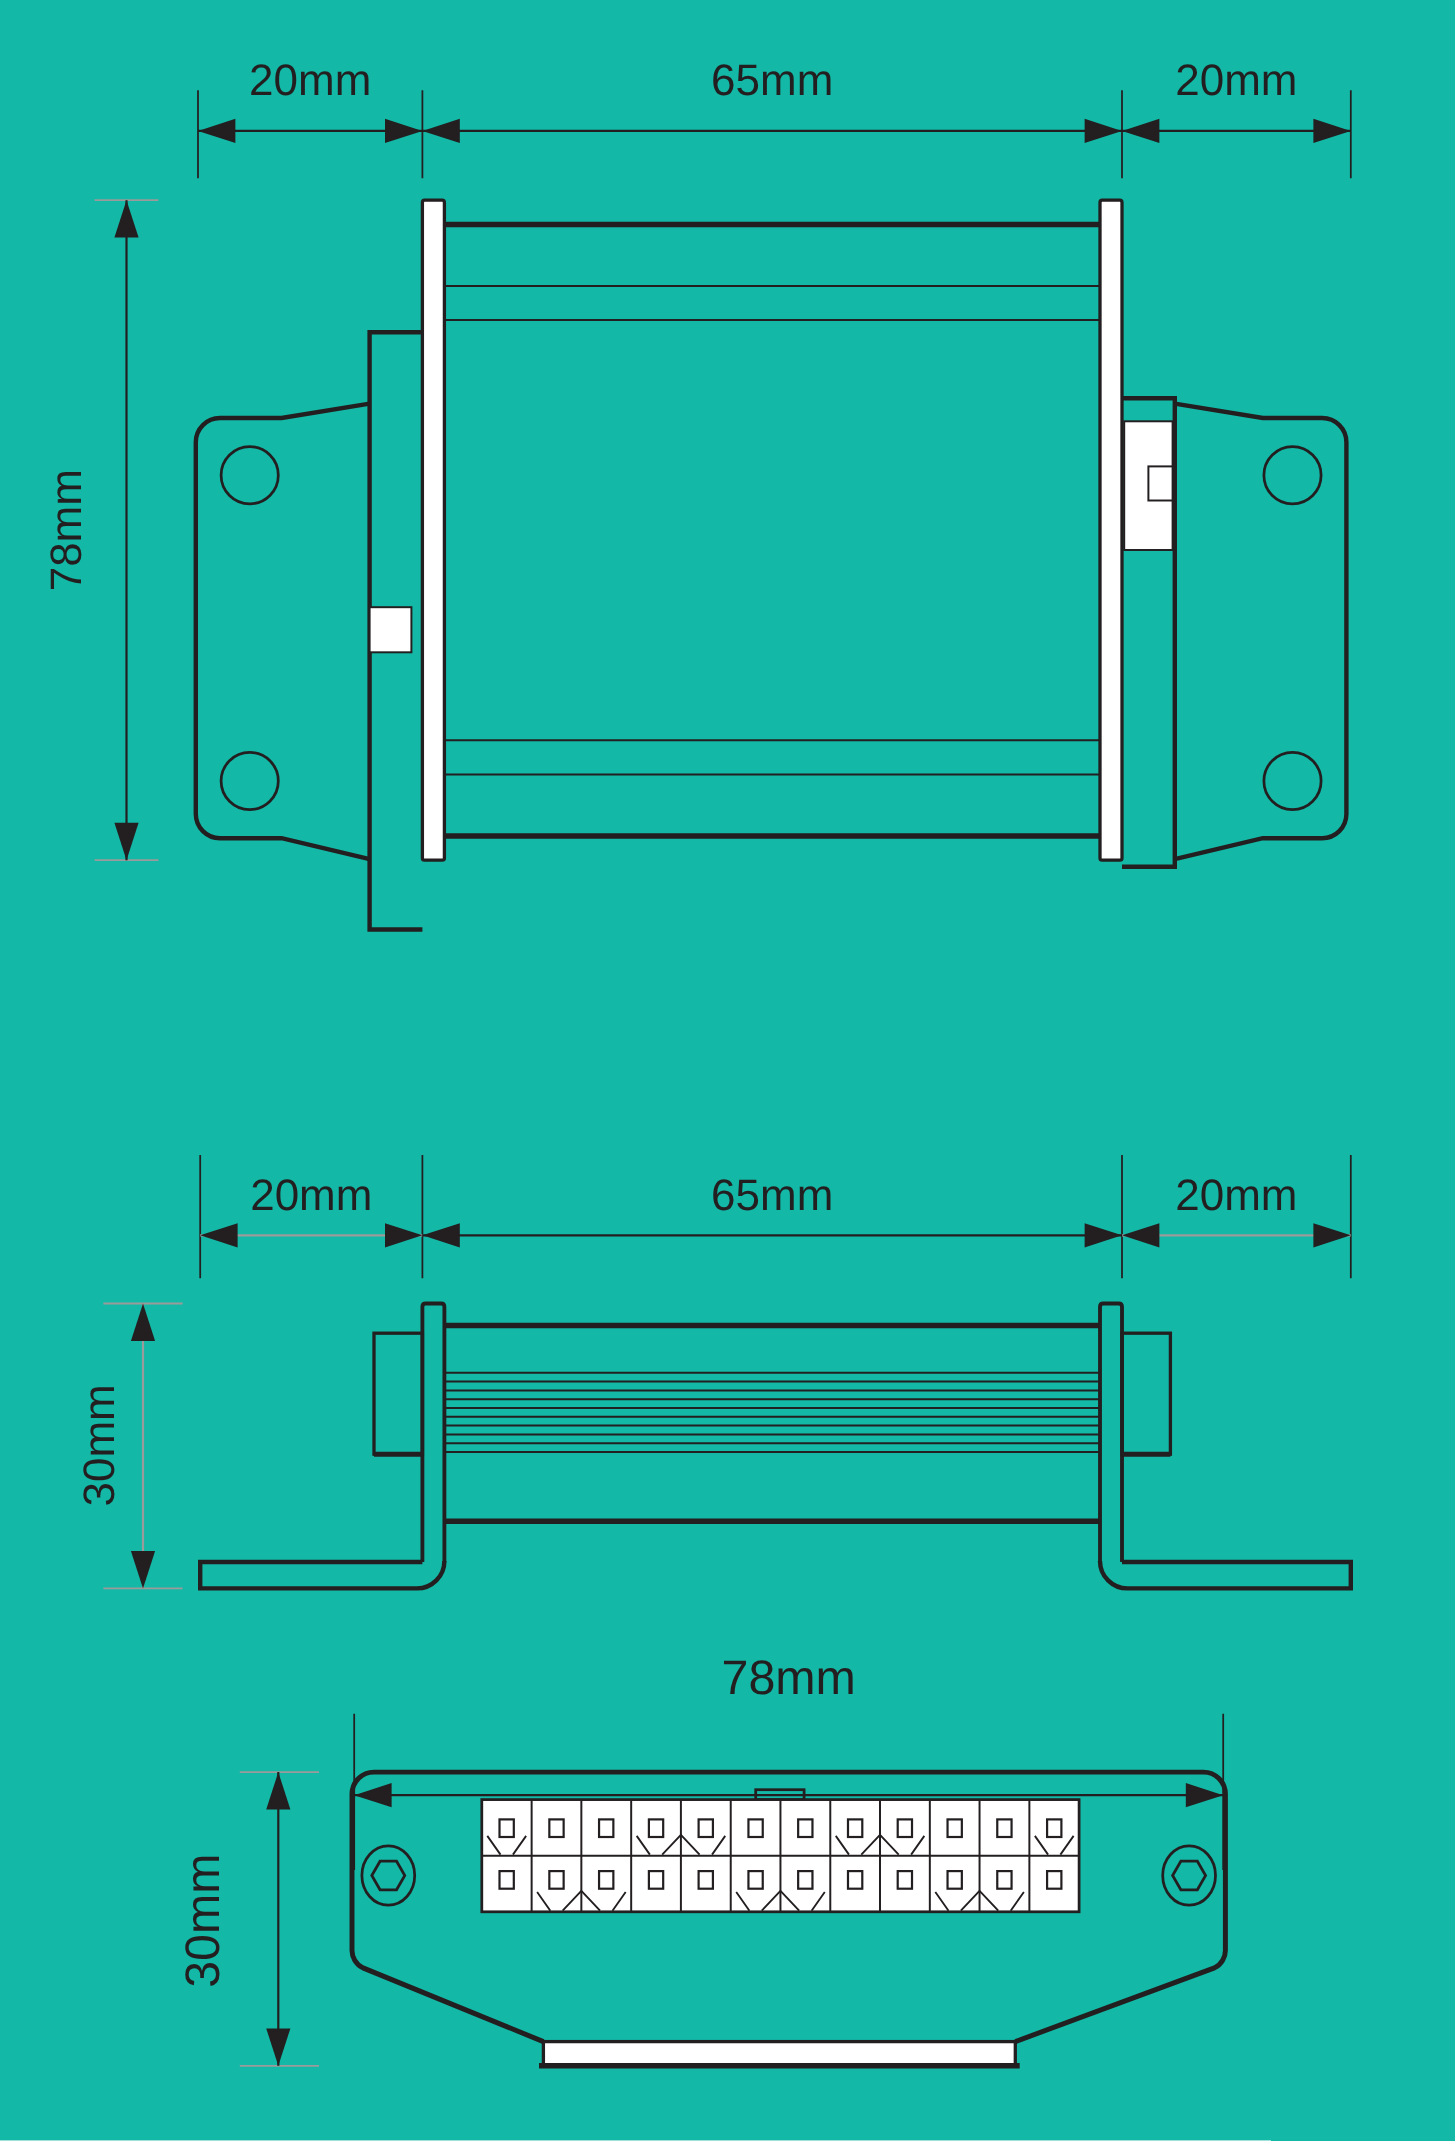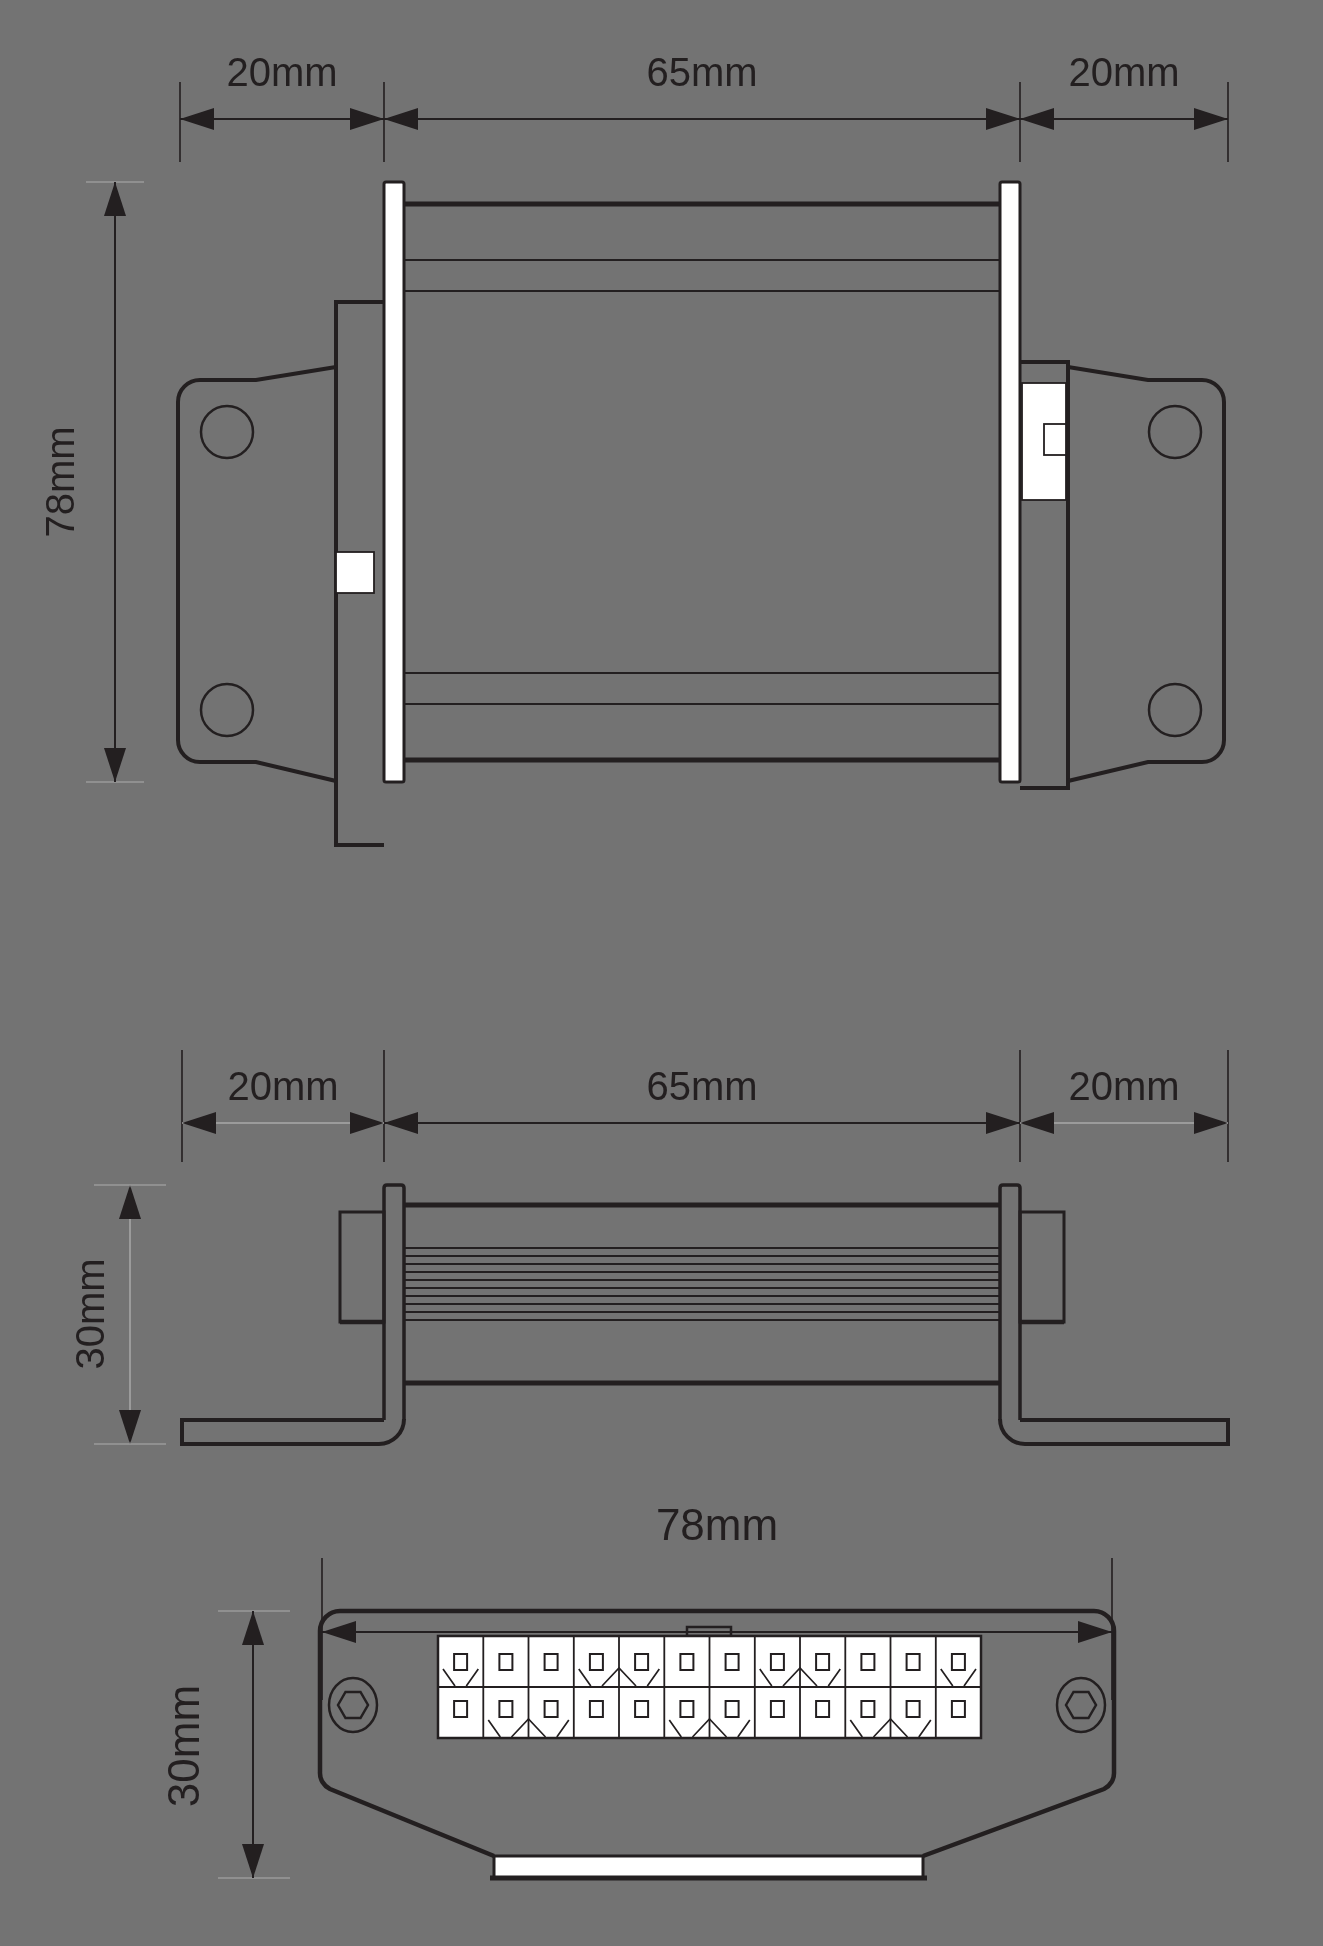--- a/index.html
+++ b/index.html
@@ -1,16 +1,16 @@
 <!DOCTYPE html>
 <html><head>
 <meta charset="utf-8">
 <style>
   html,body{margin:0;padding:0;background:#ffffff;}
-  .stage{width:1323px;height:1946px;position:relative;background:#737373;margin:0 auto;overflow:hidden;}
+  .stage{width:1323px;height:1946px;position:relative;background:#14b8a6;margin:0 auto;overflow:hidden;}
   svg{display:block;}
   text{font-family:"Liberation Sans","DejaVu Sans",sans-serif;fill:#231f20;}
   .dim-label{font-size:40px;}
   .dim-label-lg{font-size:44px;}
   .ln{stroke:#231f20;fill:none;}
   .thick{stroke-width:5;}
   .med4{stroke-width:4;}
   .med{stroke-width:3;}
   .thin{stroke-width:1.8;}
   .dim{stroke-width:2;}

